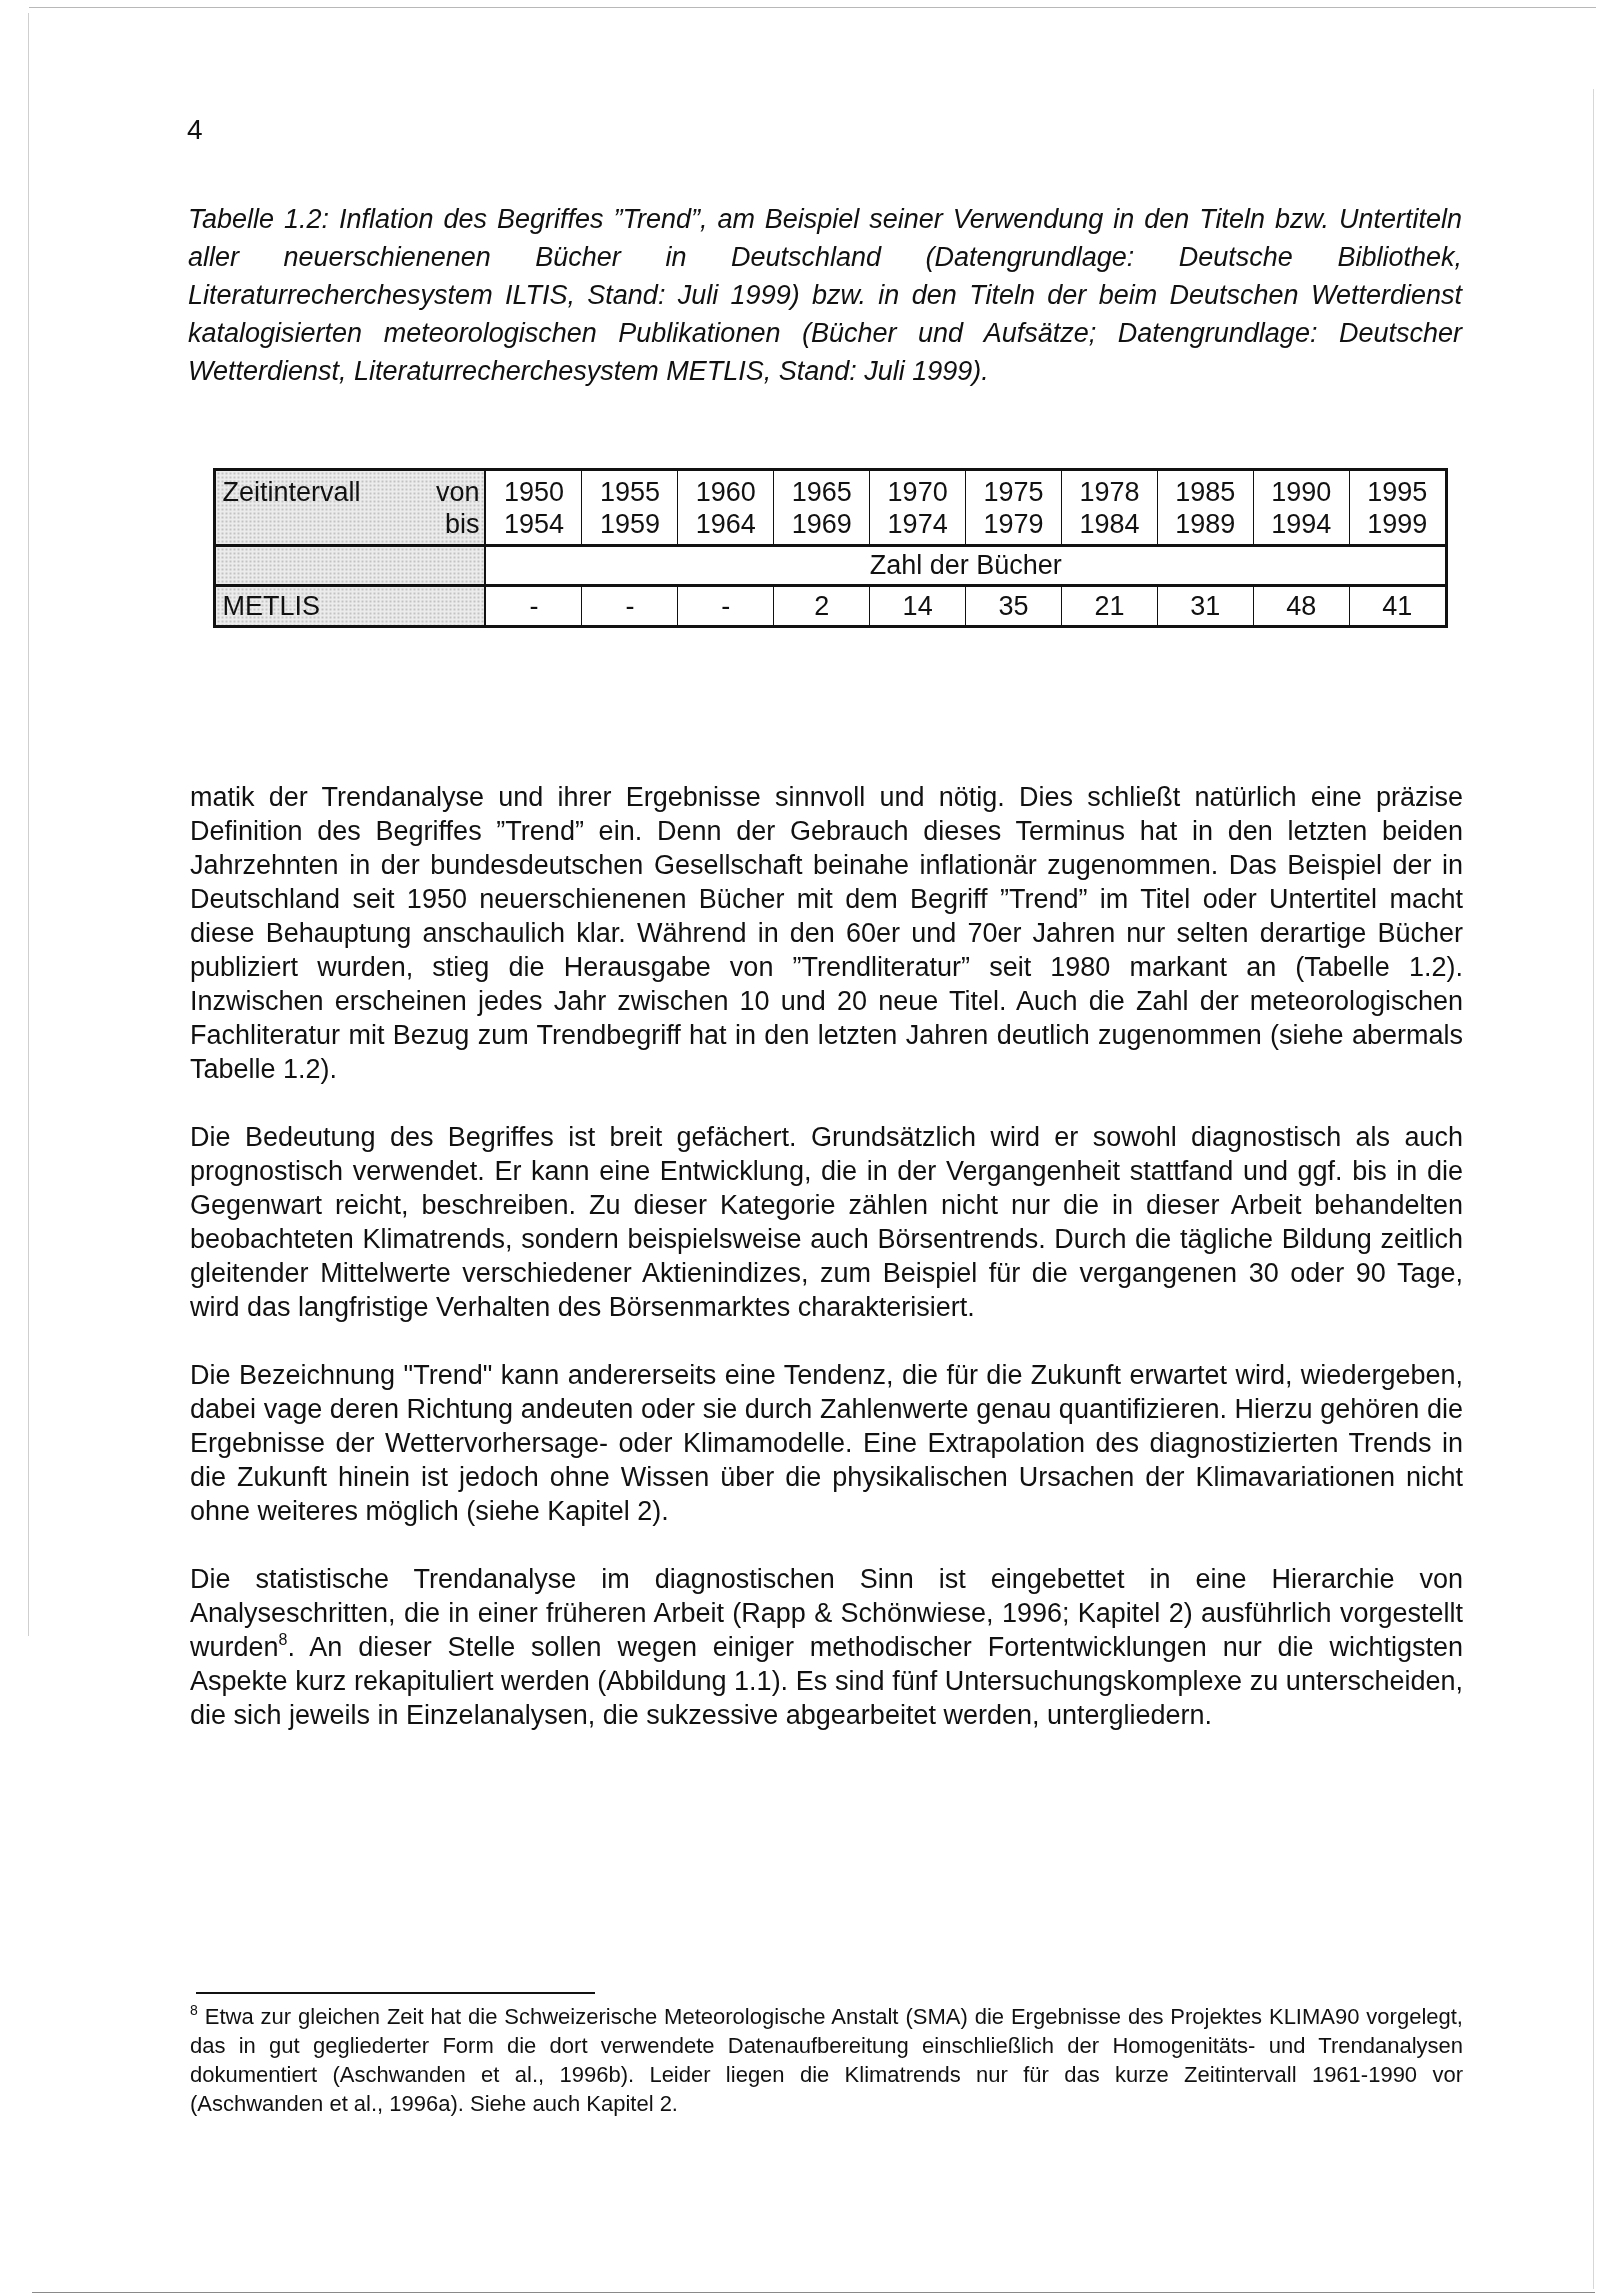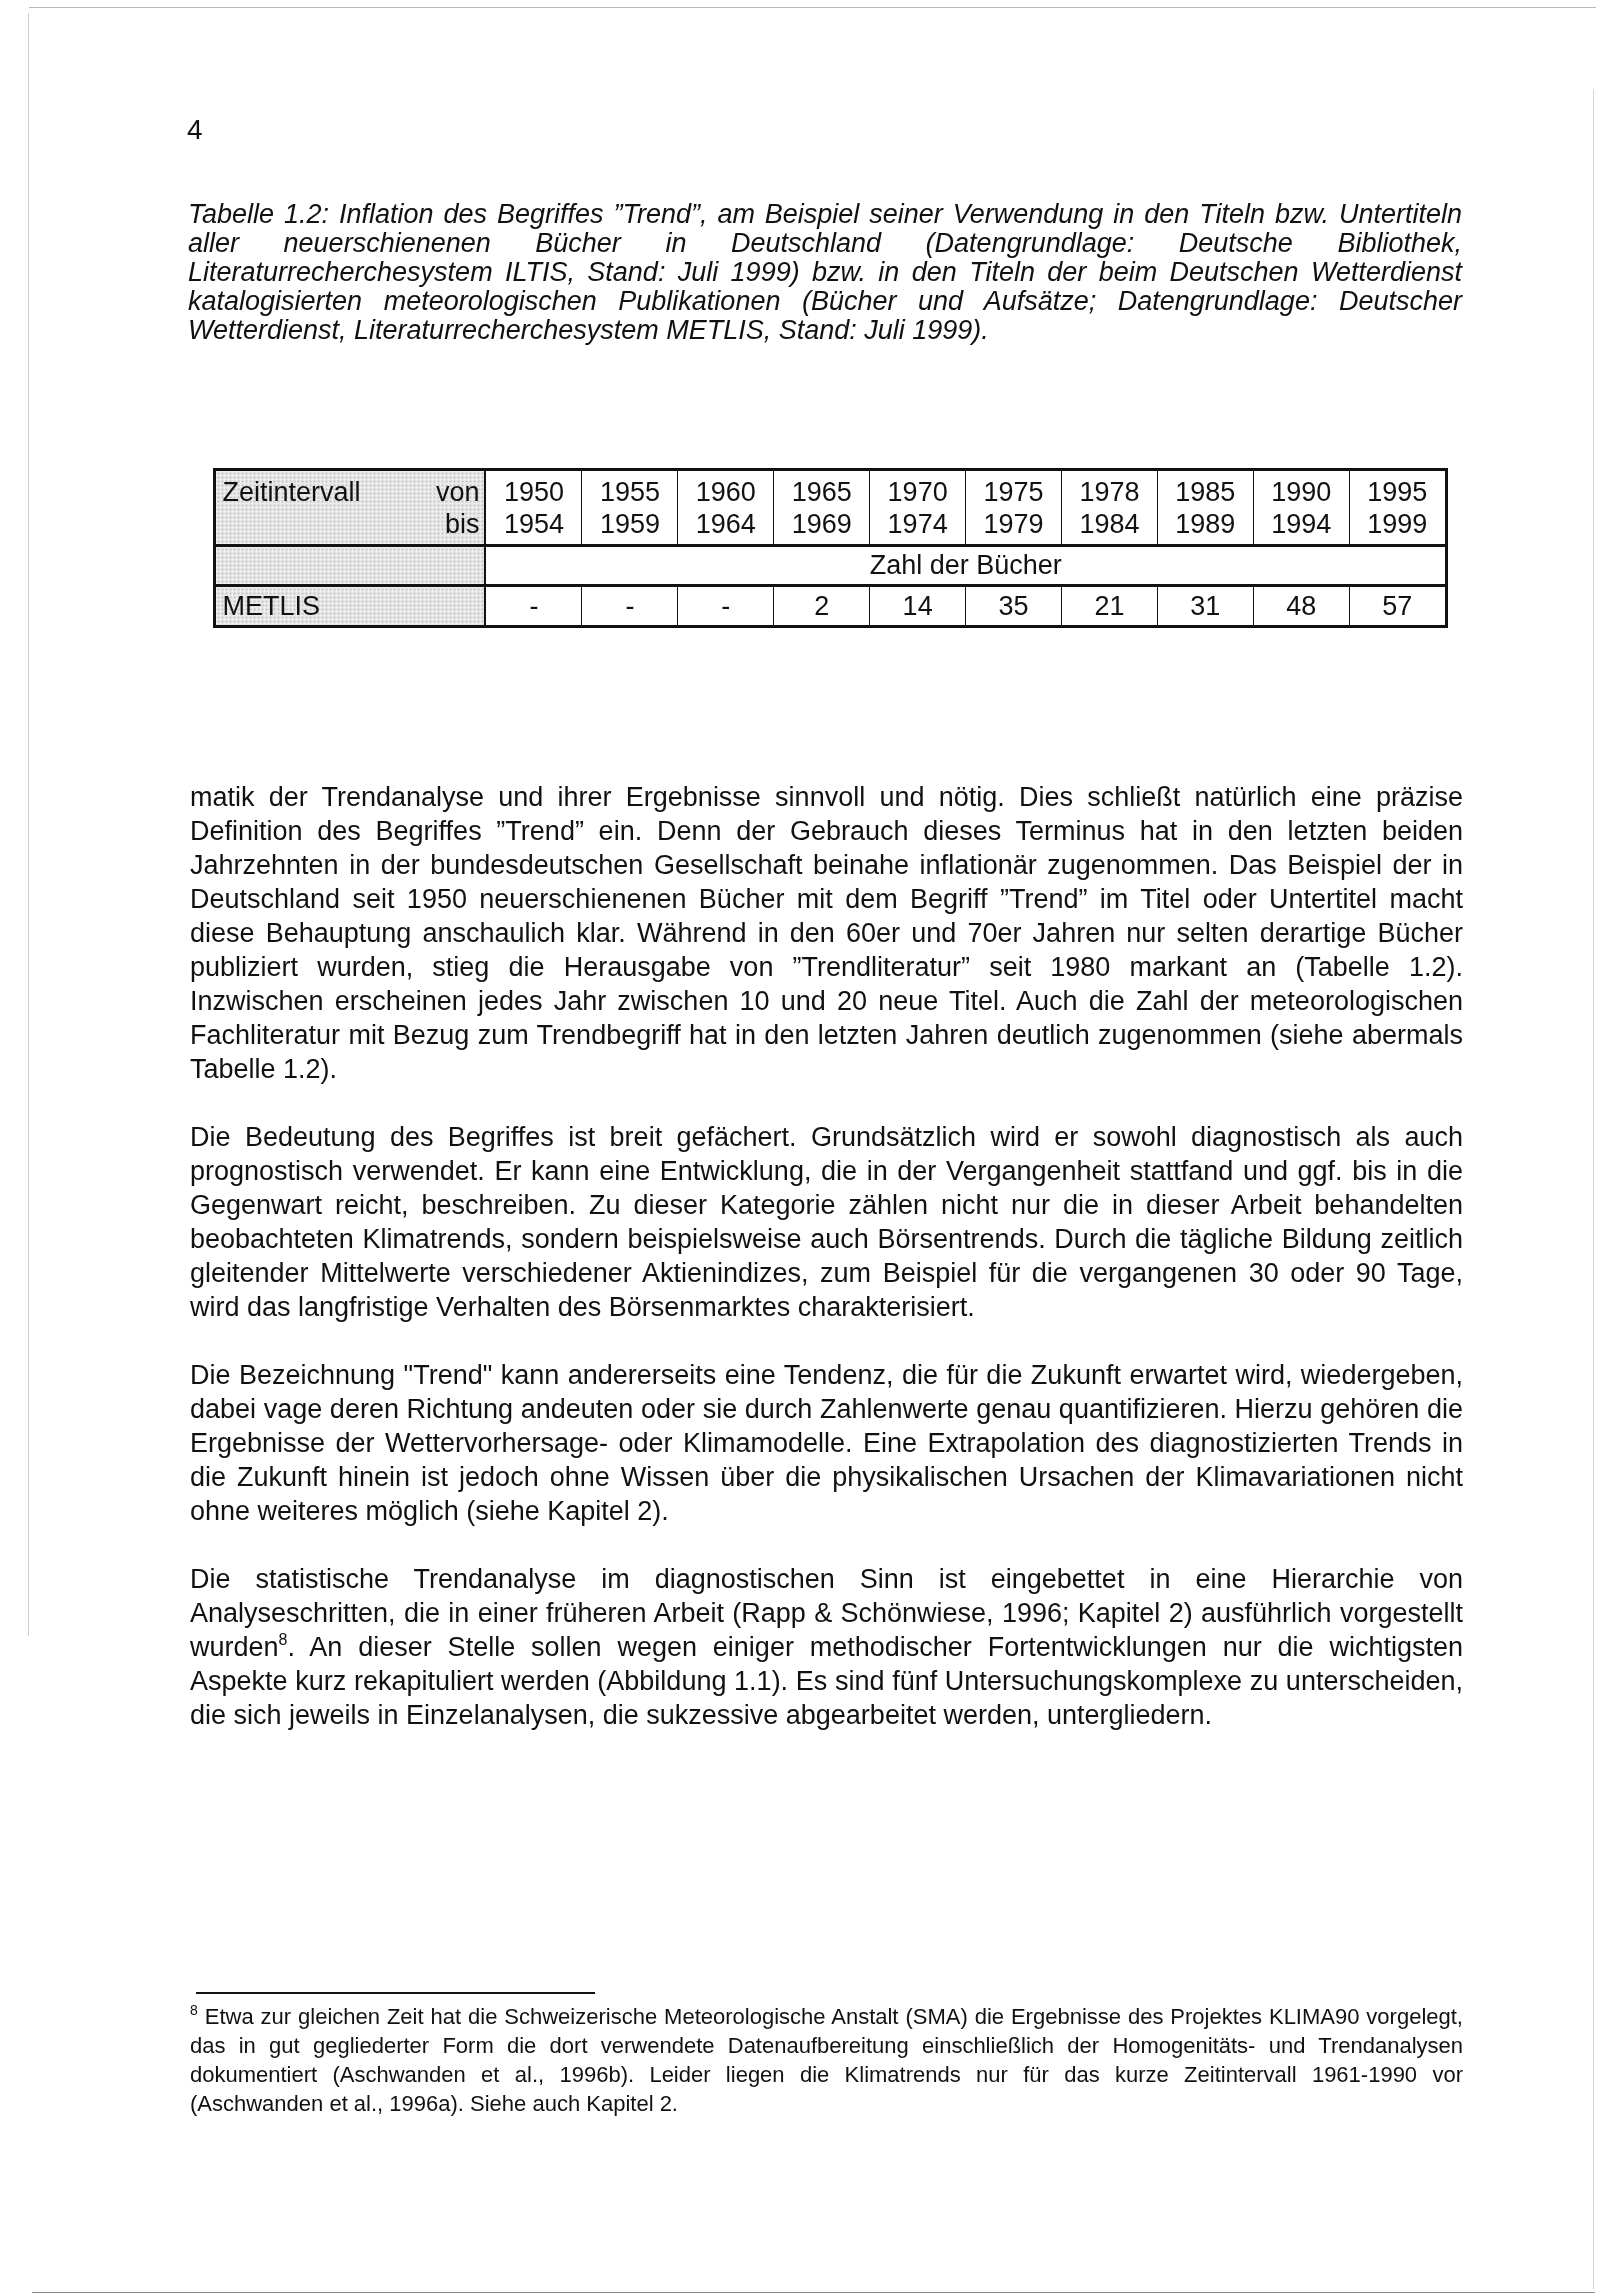--- a/index.html
+++ b/index.html
@@ -9,21 +9,21 @@
   }
   .scan-top { position: absolute; left: 29px; top: 6.5px; width: 1567px; height: 0; border-top: 1.6px solid #9a9a9a; opacity: .7; }
   .scan-left { position: absolute; left: 28px; top: 13px; width: 0; height: 1623px; border-left: 1.6px solid #a8a8a8; opacity: .55; }
   .scan-right { position: absolute; left: 1593px; top: 89px; width: 0; height: 2200px; border-left: 1.6px solid #bdbdbd; opacity: .6; }
   .scan-bottom { position: absolute; left: 32px; top: 2292px; width: 1563px; height: 0; border-top: 1.6px solid #8a8a8a; }
 
   .page-number { position: absolute; left: 187px; top: 114px; font-size: 28px; line-height: 32px; }
 
   .caption {
     position: absolute; left: 188px; top: 200px; width: 1274px;
-    font-style: italic; font-size: 27px; line-height: 29px; text-align: justify; margin: 0;
+    font-style: italic; font-size: 27px; line-height: 38px; text-align: justify; margin: 0;
   }
 
   .tbl {
     position: absolute; left: 213px; top: 468px; width: 1235px;
     border-collapse: collapse; font-size: 27px; line-height: 31px;
     border: 3.2px solid #111;
   }
   .tbl td { border: 1.6px solid #111; padding: 0 4.9px; text-align: center; white-space: nowrap; }
   .tbl td.rowhead {
     width: 257px; text-align: left; padding-left: 6.5px;
@@ -128,21 +128,21 @@
     <td class="rowhead">METLIS</td>
     <td>-</td>
     <td>-</td>
     <td>-</td>
     <td>2</td>
     <td>14</td>
     <td>35</td>
     <td>21</td>
     <td>31</td>
     <td>48</td>
-    <td>57</td>
+    <td>41</td>
   </tr>
 </tbody>
   </table>
 
 <div class="body-text">
   <p>matik der Trendanalyse und ihrer Ergebnisse sinnvoll und nötig. Dies schließt natürlich eine präzise Definition des Begriffes ”Trend” ein. Denn der Gebrauch dieses Terminus hat in den letzten beiden Jahrzehnten in der bundesdeutschen Gesellschaft beinahe inflationär zugenommen. Das Beispiel der in Deutschland seit 1950 neuerschienenen Bücher mit dem Begriff ”Trend” im Titel oder Untertitel macht diese Behauptung anschaulich klar. Während in den 60er und 70er Jahren nur selten derartige Bücher publiziert wurden, stieg die Herausgabe von ”Trendliteratur” seit 1980 markant an (Tabelle 1.2). Inzwischen erscheinen jedes Jahr zwischen 10 und 20 neue Titel. Auch die Zahl der meteorologischen Fachliteratur mit Bezug zum Trendbegriff hat in den letzten Jahren deutlich zugenommen (siehe abermals Tabelle 1.2).</p>
   <p>Die Bedeutung des Begriffes ist breit gefächert. Grundsätzlich wird er sowohl diagnostisch als auch prognostisch verwendet. Er kann eine Entwicklung, die in der Vergangenheit stattfand und ggf. bis in die Gegenwart reicht, beschreiben. Zu dieser Kategorie zählen nicht nur die in dieser Arbeit behandelten beobachteten Klimatrends, sondern beispielsweise auch Börsentrends. Durch die tägliche Bildung zeitlich gleitender Mittelwerte verschiedener Aktienindizes, zum Beispiel für die vergangenen 30 oder 90 Tage, wird das langfristige Verhalten des Börsenmarktes charakterisiert.</p>
   <p>Die Bezeichnung "Trend" kann andererseits eine Tendenz, die für die Zukunft erwartet wird, wiedergeben, dabei vage deren Richtung andeuten oder sie durch Zahlenwerte genau quantifizieren. Hierzu gehören die Ergebnisse der Wettervorhersage- oder Klimamodelle. Eine Extrapolation des diagnostizierten Trends in die Zukunft hinein ist jedoch ohne Wissen über die physikalischen Ursachen der Klimavariationen nicht ohne weiteres möglich (siehe Kapitel 2).</p>
   <p><span>Die statistische Trendanalyse im diagnostischen Sinn ist eingebettet in eine Hierarchie von Analyseschritten, die in einer früheren Arbeit (Rapp &amp; Schönwiese, 1996; Kapitel 2) ausführlich vorgestellt wurden</span><sup>8</sup><span>. An dieser Stelle sollen wegen einiger methodischer Fortentwicklungen nur die wichtigsten Aspekte kurz rekapituliert werden (Abbildung 1.1). Es sind fünf Untersuchungskomplexe zu unterscheiden, die sich jeweils in Einzelanalysen, die sukzessive abgearbeitet werden, untergliedern.</span></p>
 </div>

